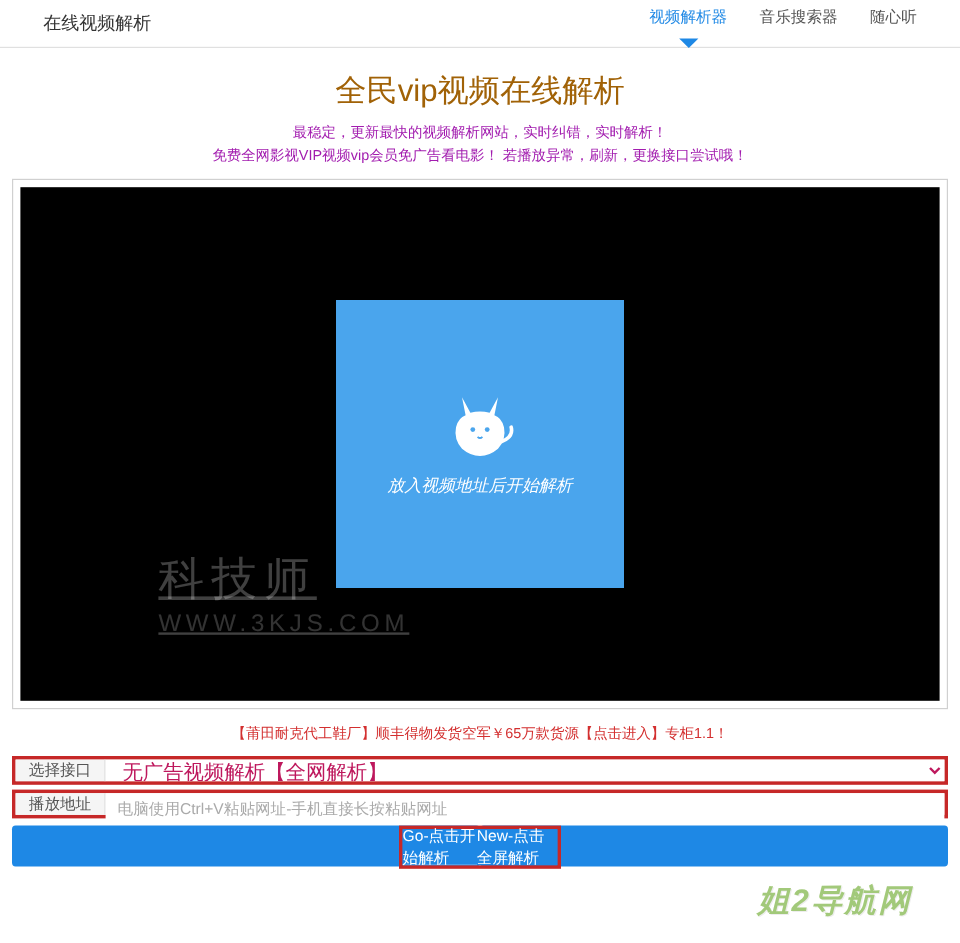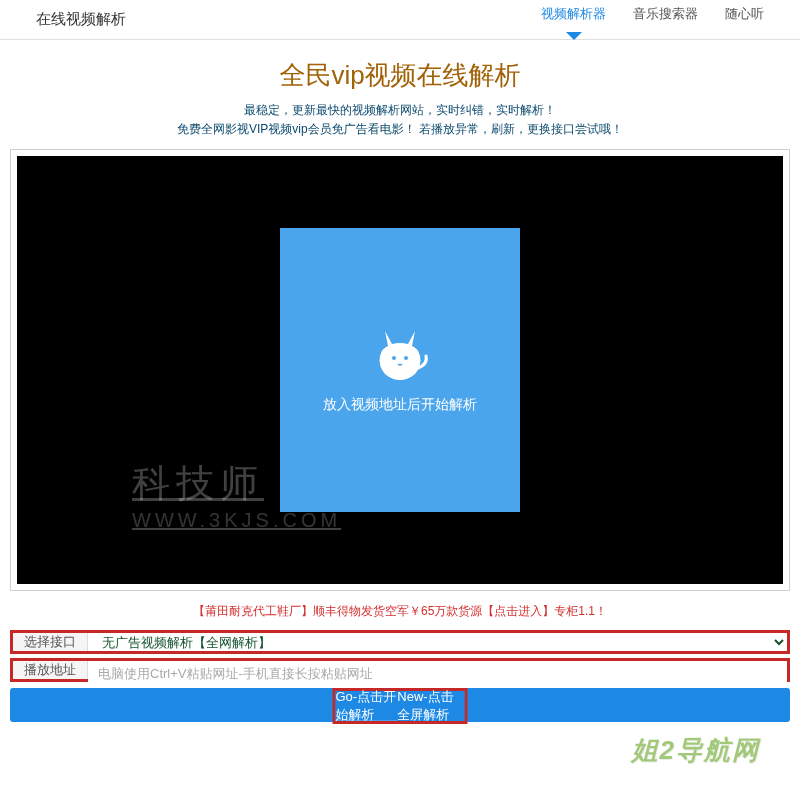--- a/index.html
+++ b/index.html
@@ -55,48 +55,49 @@
     .main-title {
       text-align: center;
       font-size: 26px;
       color: #a16207;
       padding: 18px 0 8px;
       font-weight: normal;
     }
     .subtitle-wrap {
       text-align: center;
       font-size: 12px;
-      color: #0c4a6e;
+      color: #a21caf;
       line-height: 1.6;
       padding-bottom: 10px;
     }
     .video-box {
       margin: 0 10px;
       border: 1px solid #d0d0d0;
       padding: 6px;
       background: #fff;
     }
     .video-player {
       width: 100%;
       height: 428px;
       background: #000;
       display: flex;
       align-items: center;
       justify-content: center;
       position: relative;
     }
     .player-center {
       width: 240px;
-      height: 284px;
+      height: 240px;
       background: #4aa5ed;
       display: flex;
       flex-direction: column;
       align-items: center;
       justify-content: center;
       gap: 15px;
+      font-style: italic;
     }
     .cat-icon {
       width: 60px;
       height: 55px;
     }
     .player-text {
       font-size: 14px;
       color: #fff;
     }
     .watermark {
@@ -136,22 +137,22 @@
       display: flex;
       align-items: center;
       justify-content: center;
       font-size: 13px;
       color: #555;
     }
     .form-select {
       flex: 1;
       border: none;
       padding: 0 10px;
-      font-size: 13px;
-      color: #14532d;
+      font-size: 17px;
+      color: #be185d;
       background: #fff;
       outline: none;
     }
     .form-input {
       flex: 1;
       border: none;
       padding: 12px 10px;
       font-size: 13px;
       outline: none;
     }

